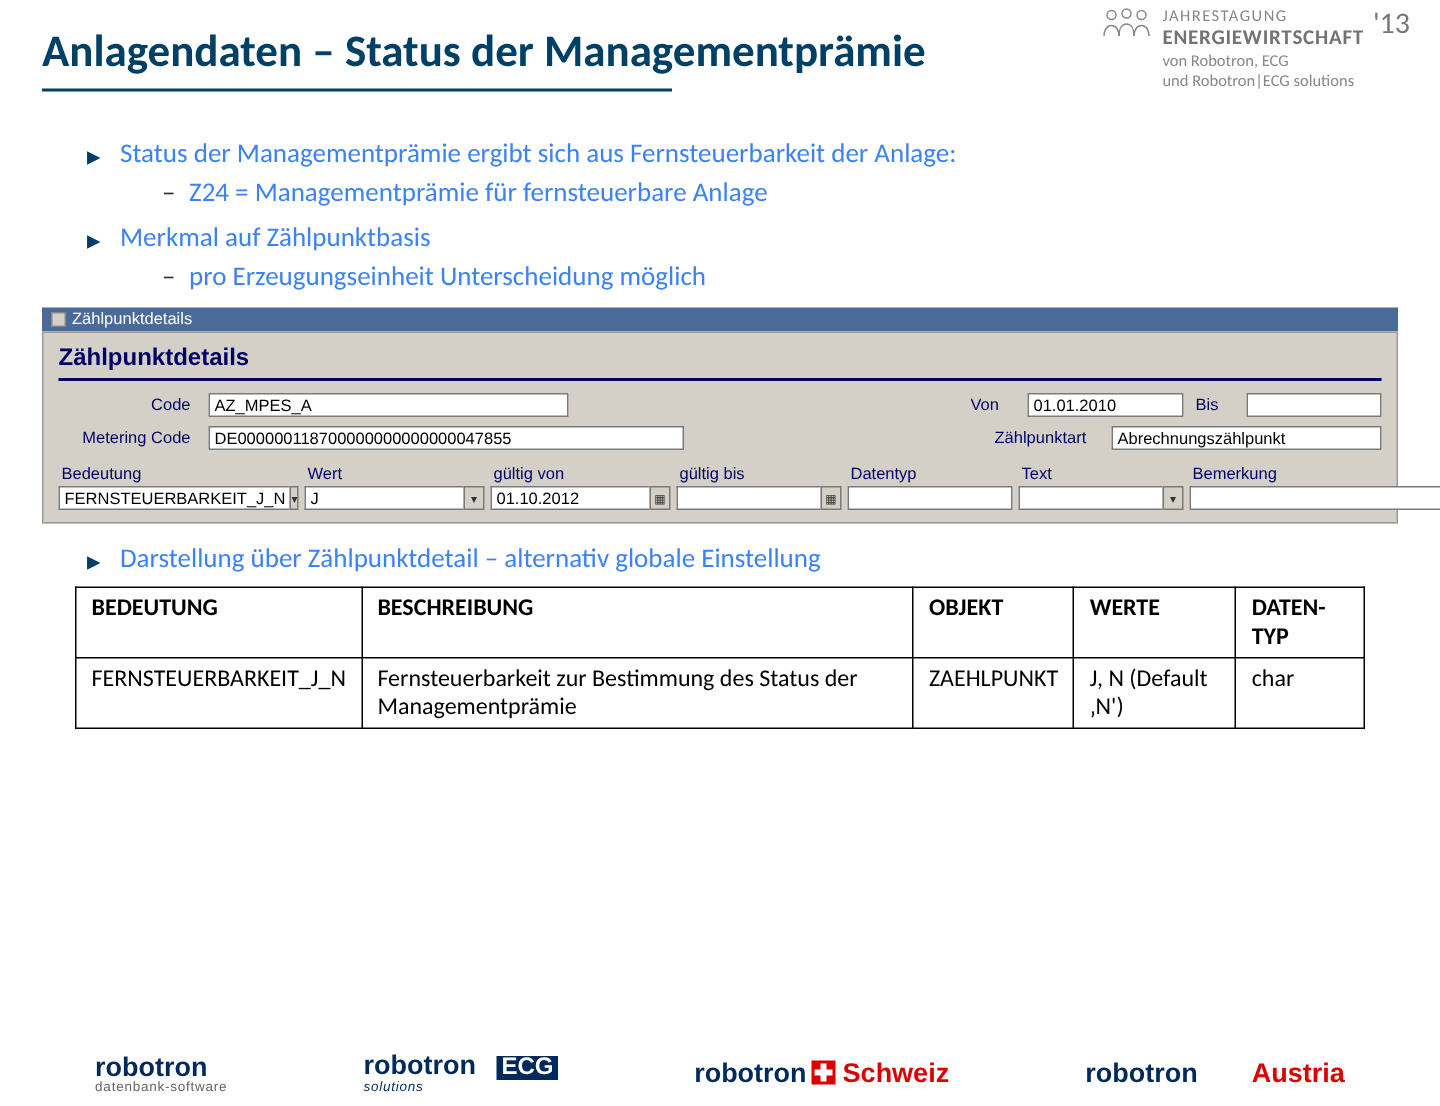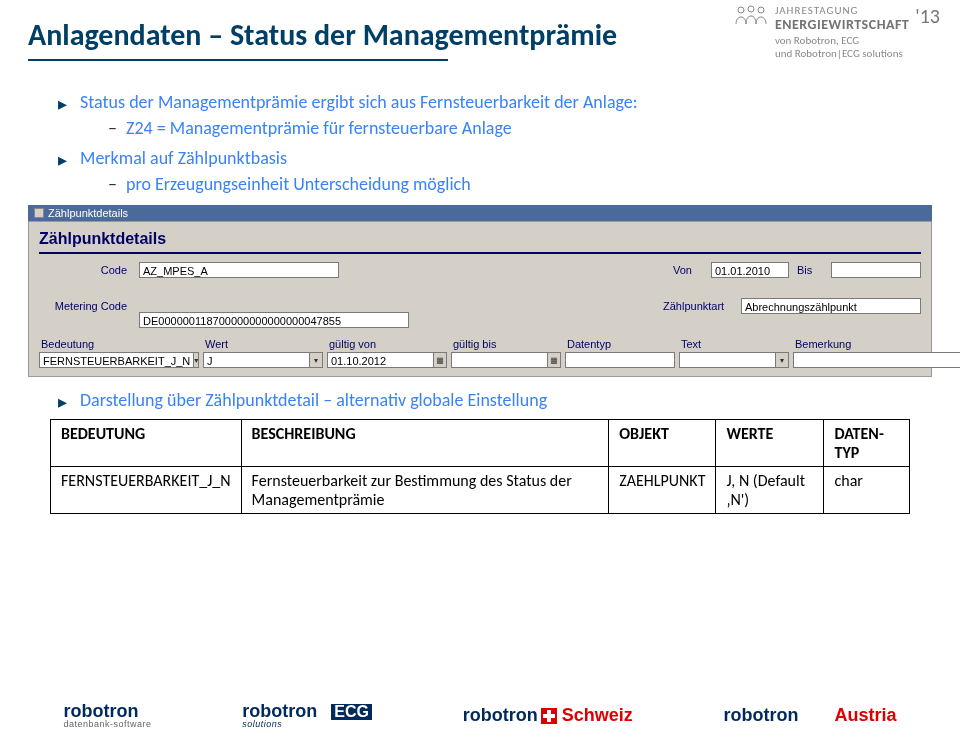--- a/index.html
+++ b/index.html
@@ -194,31 +194,31 @@
 <div class="app-panel">
   <div class="app-titlebar">
     <span class="box-icon"></span>
     <span>Zählpunktdetails</span>
   </div>
   <div class="app-body">
     <div class="section-head">Zählpunktdetails</div>
 
     <div class="row">
       <span class="lbl">Code</span>
-      <span class="fld" style="width:200px;">AZ_MPES_A</span>
+      <span class="fld" style="width:240px;">AZ_MPES_A</span>
       <span style="flex:1;"></span>
       <span class="lbl lbl-left" style="min-width:30px;">Von</span>
-      <span class="fld" style="width:78px;">01.01.2010</span>
+      <span class="fld" style="width:104px;">01.01.2010</span>
       <span class="lbl lbl-left" style="min-width:26px;">Bis</span>
       <span class="fld" style="width:90px;"></span>
     </div>
 
     <div class="row">
       <span class="lbl">Metering Code</span>
-      <span class="fld" style="width:270px;margin-top:28px;">DE000000118700000000000000047855</span>
+      <span class="fld" style="width:317px;">DE000000118700000000000000047855</span>
       <span style="flex:1;"></span>
       <span class="lbl lbl-left" style="min-width:70px;">Zählpunktart</span>
       <span class="fld" style="width:180px;">Abrechnungszählpunkt</span>
     </div>
 
     <div class="grid-header">
       <span class="gh">Bedeutung</span>
       <span class="gh">Wert</span>
       <span class="gh">gültig von</span>
       <span class="gh">gültig bis</span>

